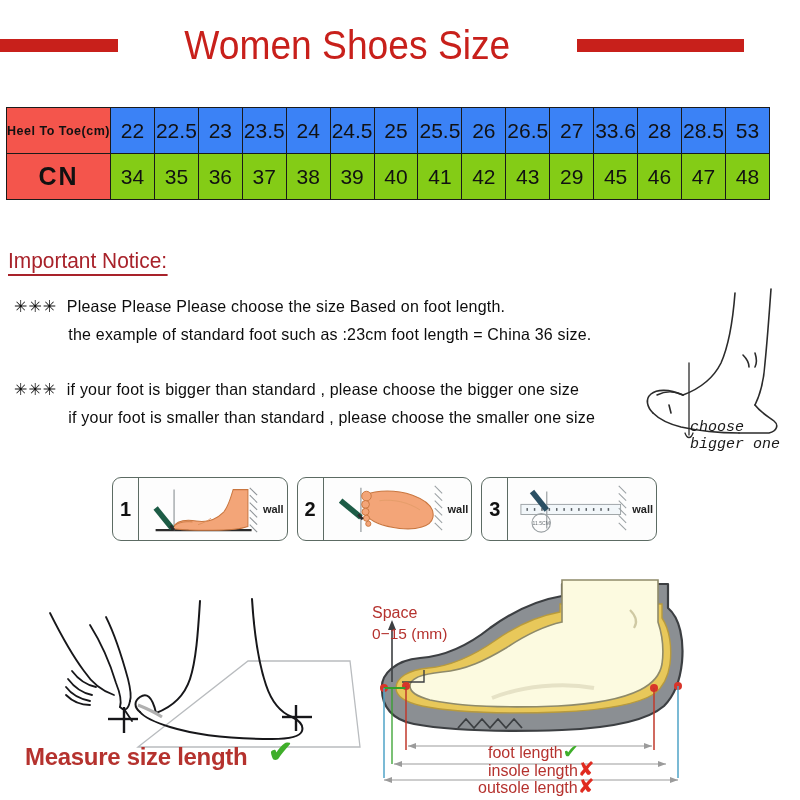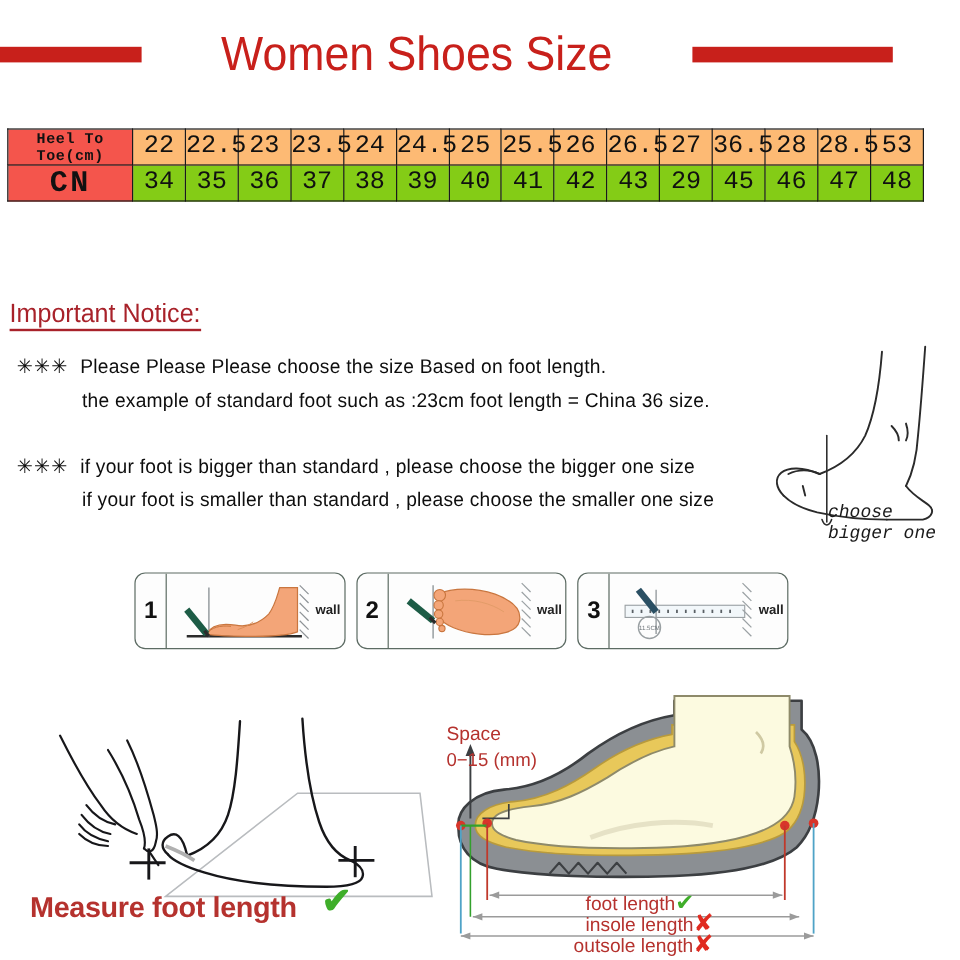--- a/index.html
+++ b/index.html
@@ -37,42 +37,42 @@
   #size-table {
     position: absolute; left: 6px; top: 107px;
     width: 764px;
     border-collapse: collapse;
     table-layout: fixed;
   }
   #size-table td {
     border: 1.5px solid #1a1a1a;
     text-align: center;
     vertical-align: middle;
-    height: 30px;
+    height: 46px;
     padding: 0;
-    font-family: Liberation Mono, monospace;
+    font-family: Liberation Sans, sans-serif;
   }
   td.rowhead {
     background: #f4554c;
     width: 104px;
     color: #111;
   }
   td.rowhead.head-cm {
     font-size: 12.5px;
     font-weight: bold;
     letter-spacing: 0.5px;
     font-family: "Liberation Mono", monospace;
   }
   td.rowhead.head-cn {
     font-size: 25px;
     font-weight: bold;
     letter-spacing: 2px;
   }
   td.cm-cell {
-    background: #fdba74;
+    background: #3b82f6;
     font-size: 21px;
     color: #111;
   }
   td.cn-cell {
     background: #84cc16;
     font-size: 21px;
     color: #111;
   }
 
   
@@ -208,21 +208,21 @@
       <td class="cm-cell">22.5</td>
       <td class="cm-cell">23</td>
       <td class="cm-cell">23.5</td>
       <td class="cm-cell">24</td>
       <td class="cm-cell">24.5</td>
       <td class="cm-cell">25</td>
       <td class="cm-cell">25.5</td>
       <td class="cm-cell">26</td>
       <td class="cm-cell">26.5</td>
       <td class="cm-cell">27</td>
-      <td class="cm-cell">36.5</td>
+      <td class="cm-cell">33.6</td>
       <td class="cm-cell">28</td>
       <td class="cm-cell">28.5</td>
       <td class="cm-cell">53</td>
     </tr>
     <tr>
       <td class="rowhead head-cn">CN</td>
       <td class="cn-cell">34</td>
       <td class="cn-cell">35</td>
       <td class="cn-cell">36</td>
       <td class="cn-cell">37</td>
@@ -424,21 +424,21 @@
     <g stroke="#17171a" stroke-width="2.4">
       <line x1="88" y1="144" x2="118" y2="144"></line>
       <line x1="104" y1="132" x2="104" y2="158"></line>
       <line x1="262" y1="142" x2="292" y2="142"></line>
       <line x1="276" y1="130" x2="276" y2="156"></line>
     </g>
 
     <path d="M118 130 C128 134 136 138 142 142" fill="none" stroke="#b0b0b0" stroke-width="3"></path>
   </svg>
 </div>
-<div id="measure-label">Measure foot length</div>
+<div id="measure-label">Measure size length</div>
 <div id="measure-check">✔</div>
 
 <div id="shoe-panel">
   <svg viewBox="0 0 438 222" xmlns="http://www.w3.org/2000/svg">
 
     <path d="M20 112 C18 96 34 82 58 80 C86 78 108 66 128 50
              C150 34 176 22 200 18 L200 6 L306 6 L306 30
              C318 40 322 62 320 84 C318 104 312 118 302 128
              C286 142 250 150 200 152 C140 154 84 152 52 146
              C30 142 20 128 20 112 Z" fill="#8b8f93" stroke="#3c3f42" stroke-width="2.2" stroke-linejoin="round"></path>

